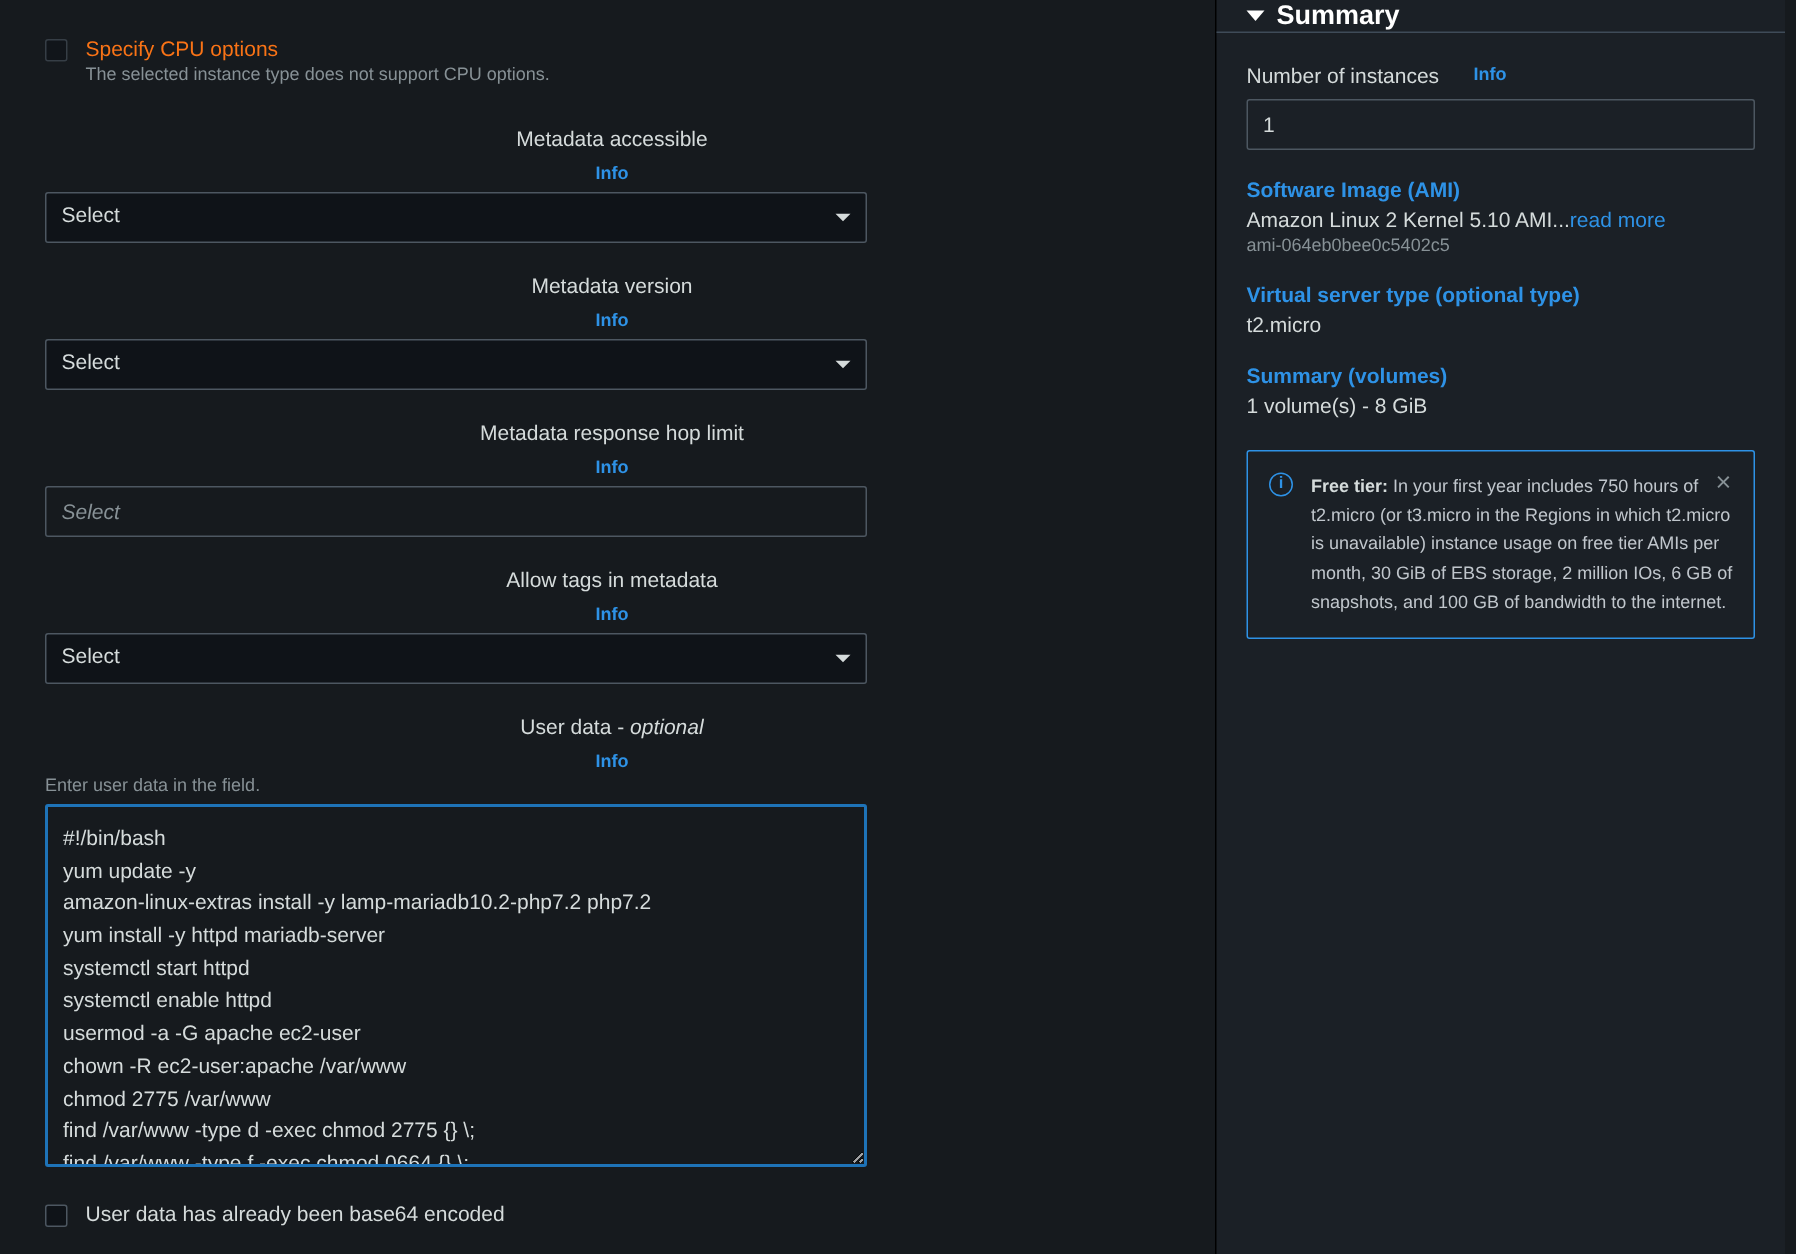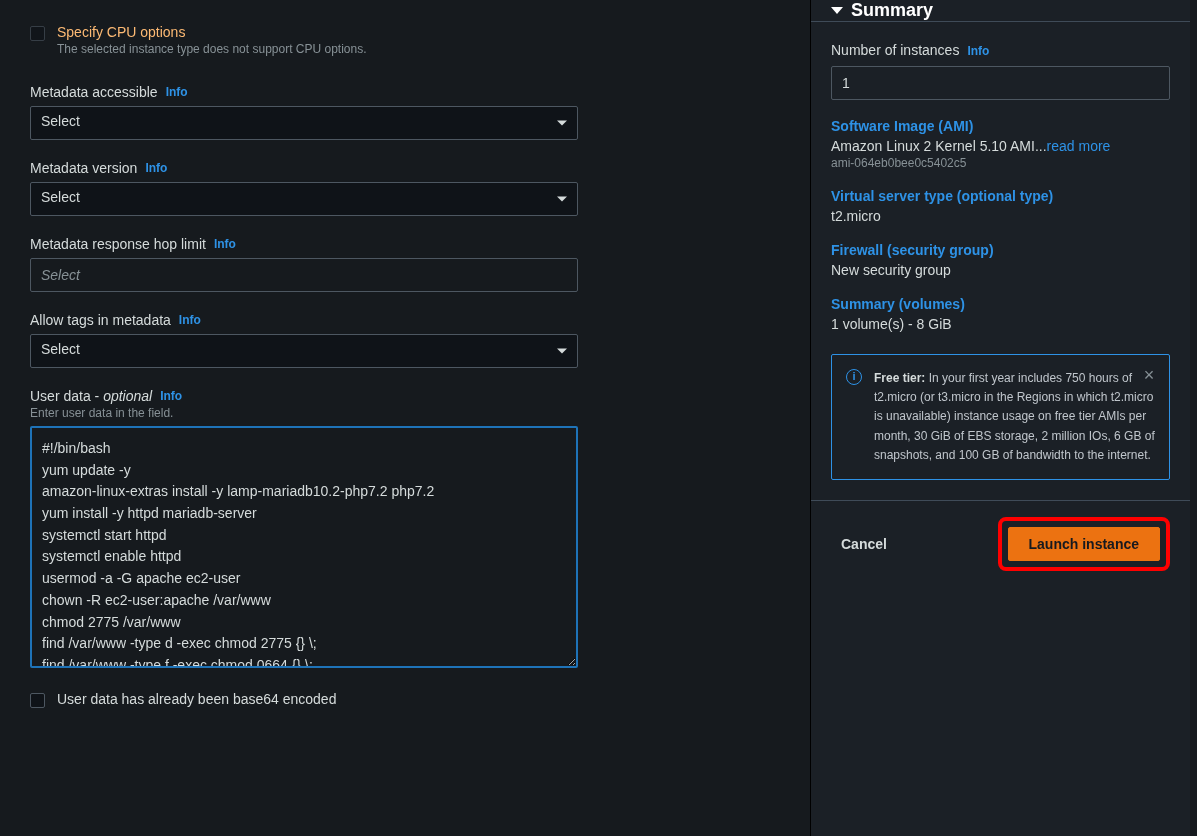--- a/index.html
+++ b/index.html
@@ -48,20 +48,21 @@
     color: #fff;
   }
   .sidebar-body { padding: 20px; }
   .field { margin-bottom: 20px; }
   .field-label {
     color: var(--text);
     margin-bottom: 6px;
     display: flex;
     align-items: center;
     gap: 8px;
+    flex-direction: column;
   }
   .field-hint {
     color: var(--text-dim);
     font-size: 12px;
     margin-top: 2px;
     margin-bottom: 6px;
   }
   .info-link {
     color: var(--link);
     font-size: 12px;
@@ -201,32 +202,32 @@
     cursor: pointer;
     font-size: 14px;
   }
   .caret-down-white {
     display:inline-block;
     width:0;height:0;
     border-left:6px solid transparent;
     border-right:6px solid transparent;
     border-top:7px solid #fff;
   }
-  .num-label-row { display:flex; align-items:flex-end; gap:8px; margin-bottom:8px; }
+  .num-label-row { display:flex; align-items:flex-start; gap:23px; margin-bottom:8px; }
 </style>
 </head>
 <body>
 
 <div class="main">
 
   <div class="field" style="margin-bottom:28px;">
     <div class="checkbox-row">
       <div class="checkbox disabled"></div>
       <div>
-        <div style="color:#fdba74;">Specify CPU options</div>
+        <div style="color:#f97316;">Specify CPU options</div>
         <div class="field-hint" style="margin:2px 0 0 0;">The selected instance type does not support CPU options.</div>
       </div>
     </div>
   </div>
 
   <div class="field">
     <div class="field-label">
       <span>Metadata accessible</span>
       <span class="info-link">Info</span>
     </div>
@@ -314,36 +315,26 @@
         <span>Amazon Linux 2 Kernel 5.10 AMI...</span><span class="readmore">read more</span>
       </div>
       <div class="summary-sub">ami-064eb0bee0c5402c5</div>
     </div>
 
     <div class="summary-section">
       <div class="summary-label">Virtual server type (optional type)</div>
       <div class="summary-value">t2.micro</div>
     </div>
 
-    <div class="summary-section">
-      <div class="summary-label">Firewall (security group)</div>
-      <div class="summary-value">New security group</div>
-    </div>
 
     <div class="summary-section">
       <div class="summary-label">Summary (volumes)</div>
       <div class="summary-value">1 volume(s) - 8 GiB</div>
     </div>
 
     <div class="callout">
       <div class="info-icon">i</div>
       <div class="close">×</div>
       <span><strong>Free tier:</strong><span> In your first year includes 750 hours of t2.micro (or t3.micro in the Regions in which t2.micro is unavailable) instance usage on free tier AMIs per month, 30 GiB of EBS storage, 2 million IOs, 6 GB of snapshots, and 100 GB of bandwidth to the internet.</span></span>
     </div>
   </div>
 
-  <div class="sidebar-footer">
-    <button class="btn-cancel">Cancel</button>
-    <div class="launch-wrap">
-      <button class="btn-launch">Launch instance</button>
-    </div>
-  </div>
 </div>
 
 </body></html>

